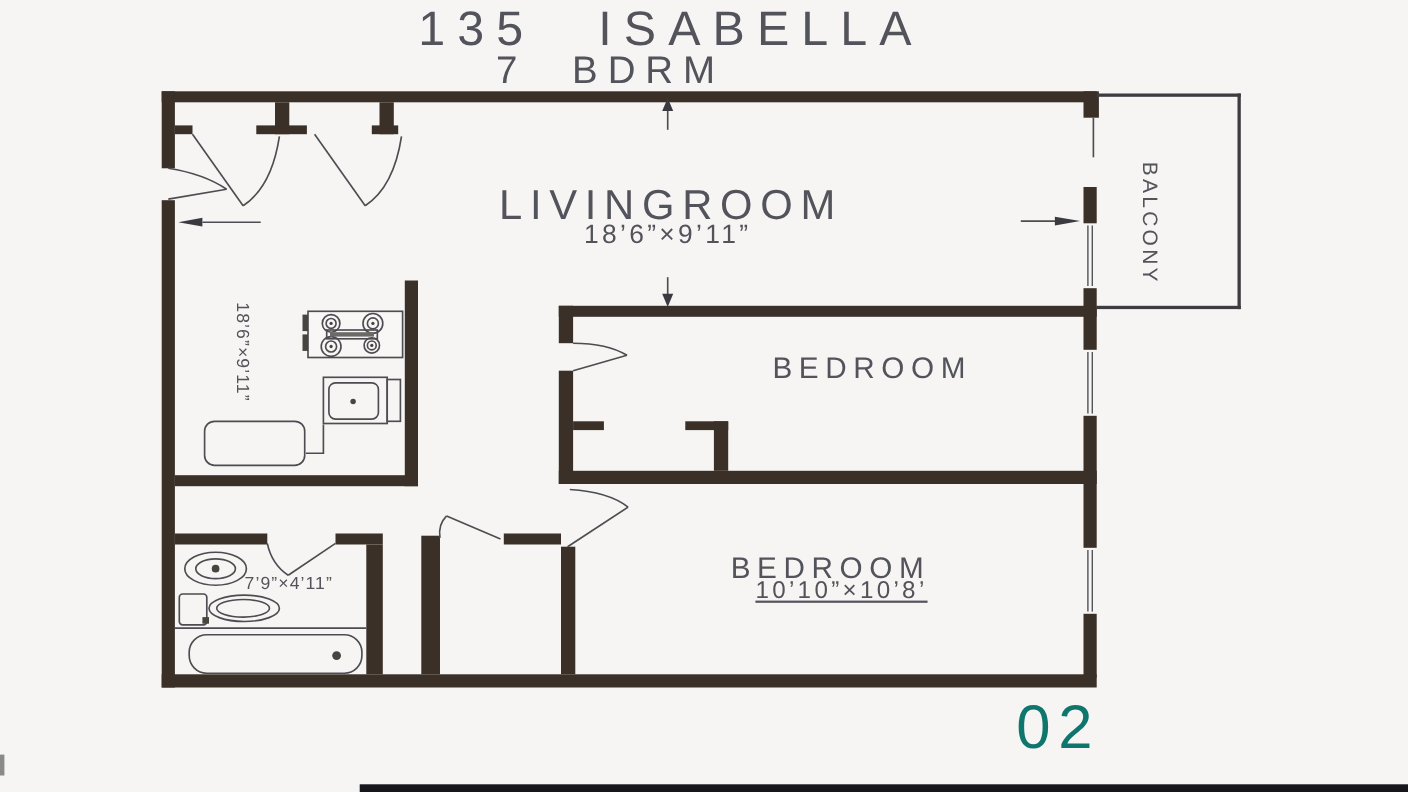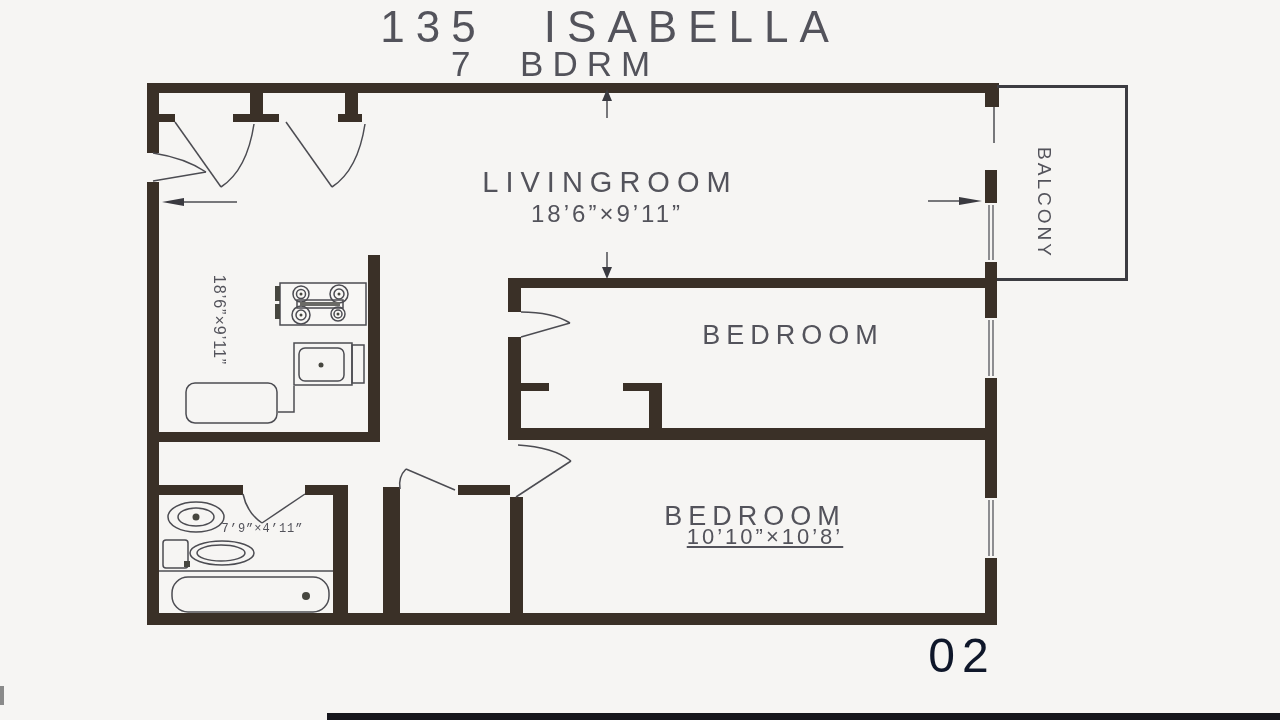--- a/index.html
+++ b/index.html
@@ -10,32 +10,32 @@
   }
   #stage{position:relative;width:1280px;height:720px;background:#f6f5f3;}
   .wall{position:absolute;background:#3a3027;}
   .balcwall{position:absolute;background:#3c3c41;}
   .lbl{
     position:absolute;color:#53535b;text-align:center;white-space:nowrap;
     font-family:"Liberation Sans",sans-serif;font-weight:400;
   }
   .title1{left:190px;top:2px;width:840px;font-size:44px;letter-spacing:11px;word-spacing:34px;}
   .title2{left:200px;top:44px;width:710px;font-size:35px;letter-spacing:9px;word-spacing:22px;}
-  .lr-name{left:440px;top:166px;width:340px;font-size:29px;letter-spacing:7px;}
+  .lr-name{left:440px;top:166px;width:340px;font-size:38px;letter-spacing:7px;}
   .lr-dims{left:440px;top:200px;width:334px;font-size:24px;letter-spacing:3px;}
   .b1-name{left:640px;top:320px;width:306px;font-size:27px;letter-spacing:6px;}
   .b1-dims{left:640px;top:352px;width:280px;font-size:22px;letter-spacing:3px;}
   .b2-name{left:600px;top:501px;width:310px;font-size:27px;letter-spacing:6px;}
   .b2-dims{left:610px;top:524px;width:310px;font-size:22px;letter-spacing:3px;text-decoration:underline;}
-  .ba-dims{left:185px;top:522px;width:155px;font-size:12px;letter-spacing:1px;font-family:Liberation Mono, monospace;}
+  .ba-dims{left:185px;top:522px;width:155px;font-size:16px;letter-spacing:1px;}
   .kit-dims{left:138px;top:310px;width:160px;height:20px;font-size:16px;letter-spacing:1px;
             transform:rotate(90deg);}
   .balc-lbl{left:985px;top:193px;width:120px;height:20px;font-size:19px;letter-spacing:3px;
             transform:rotate(90deg);}
-  .sheetnum{left:862px;top:628px;width:200px;font-size:48px;letter-spacing:7px;color:#0f172a;}
+  .sheetnum{left:862px;top:628px;width:200px;font-size:56px;letter-spacing:7px;color:#0f766e;}
   #linework{position:absolute;left:0;top:0;}
   .footerbar{position:absolute;left:327px;top:713px;width:953px;height:7px;background:#16161c;}
   .edgemark{position:absolute;left:0;top:686px;width:4px;height:19px;background:#8a8a8a;}
 </style>
 </head>
 <body>
 
 <div id="stage">
 
   <div class="lbl title1">135  ISABELLA</div>

